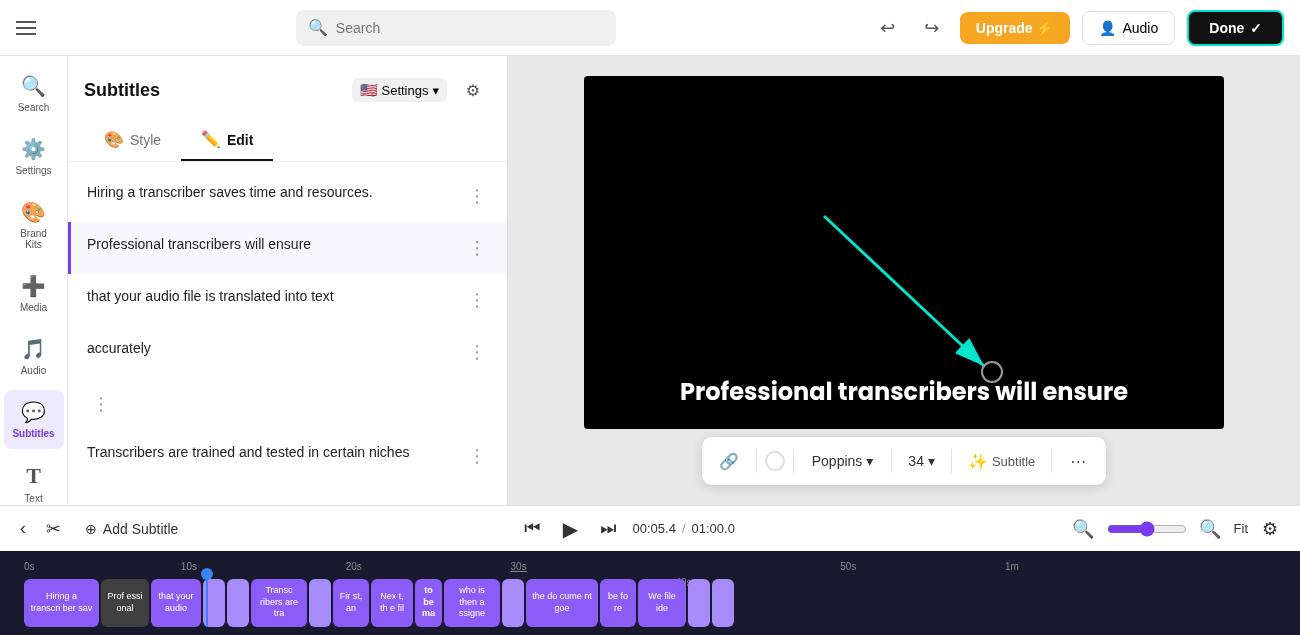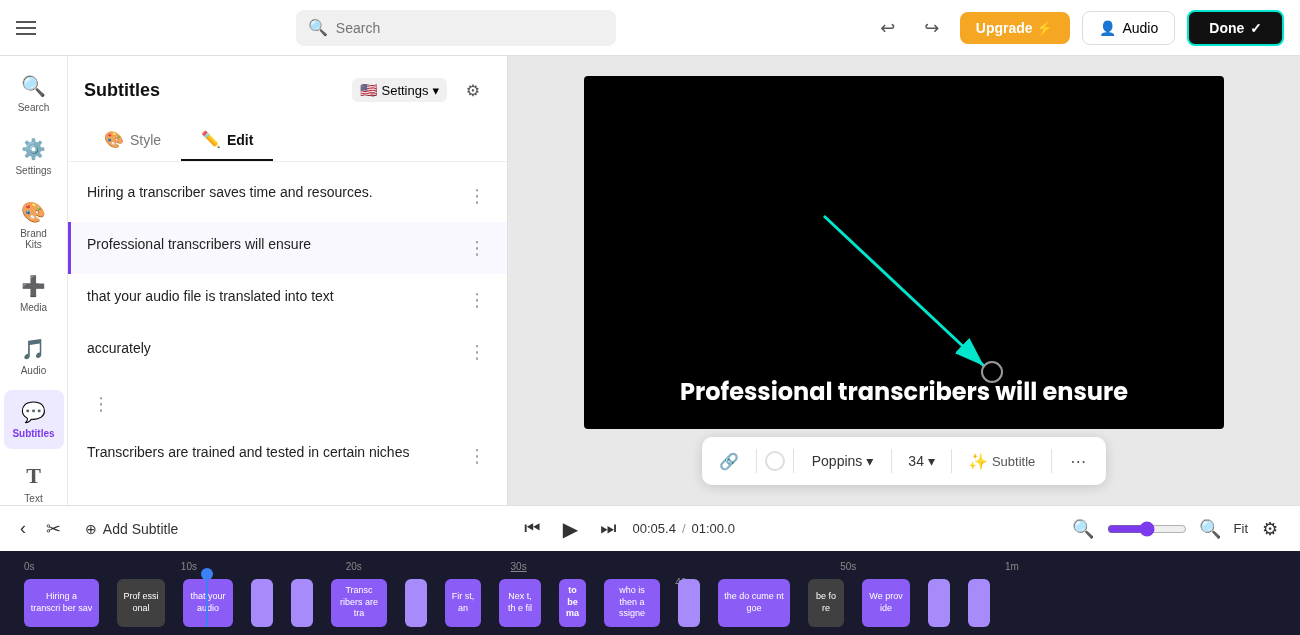--- a/index.html
+++ b/index.html
@@ -282,21 +282,21 @@
     <div style="display:flex; align-items:center; height:16px; position:relative; color:#888; font-size:10px; padding-left:8px; gap:0;">
       <span style="position:absolute; left:8px;">0s</span>
       <span style="position:absolute; left:13%;">10s</span>
       <span style="position:absolute; left:26%;">20s</span>
       <span style="position:absolute; left:39%;text-decoration:underline;">30s</span>
       <span style="position:absolute; left:52%;margin-top:32px;">40s</span>
       <span style="position:absolute; left:65%;">50s</span>
       <span style="position:absolute; left:78%;">1m</span>
     </div>
 
-    <div style="display:flex; align-items:center; height:52px; position:relative; gap:18px; padding-left:8px;">
+    <div style="display:flex; align-items:center; height:52px; position:relative; gap:2px; padding-left:8px;">
 
       <div style="position:absolute; left:190px; top:-4px; bottom:0; width:2px; background:#3b82f6; z-index:10;">
         <div style="width:12px; height:12px; background:#3b82f6; border-radius:50%; position:absolute; top:-6px; left:-5px;"></div>
       </div>
 
       <div class="clip-block" style="width:75px; background:#8b5cf6;">
         <span class="clip-text">Hiring a transcri ber sav</span>
       </div>
       <div class="clip-block" style="width:48px; background:#404040;">
         <span class="clip-text">Prof essi onal</span>
@@ -319,23 +319,23 @@
       <div class="clip-block" style="width:27px; background:#8b5cf6;font-weight:bold;">
         <span class="clip-text">to be ma</span>
       </div>
       <div class="clip-block" style="width:56px; background:#8b5cf6;">
         <span class="clip-text">who is then a ssigne</span>
       </div>
       <div class="clip-block" style="width:22px; background:#a78bfa;"></div>
       <div class="clip-block" style="width:72px; background:#8b5cf6;">
         <span class="clip-text">the do cume nt goe</span>
       </div>
-      <div class="clip-block" style="width:36px; background:#404040;">
+      <div class="clip-block" style="width:36px; background:#8b5cf6;">
         <span class="clip-text">be fo re</span>
       </div>
       <div class="clip-block" style="width:48px; background:#8b5cf6;">
-        <span class="clip-text">We prov ide</span>
+        <span class="clip-text">We file ide</span>
       </div>
       <div class="clip-block" style="width:22px; background:#a78bfa;"></div>
       <div class="clip-block" style="width:22px; background:#a78bfa;"></div>
     </div>
   </div>
 </div>
 
 </body></html>

